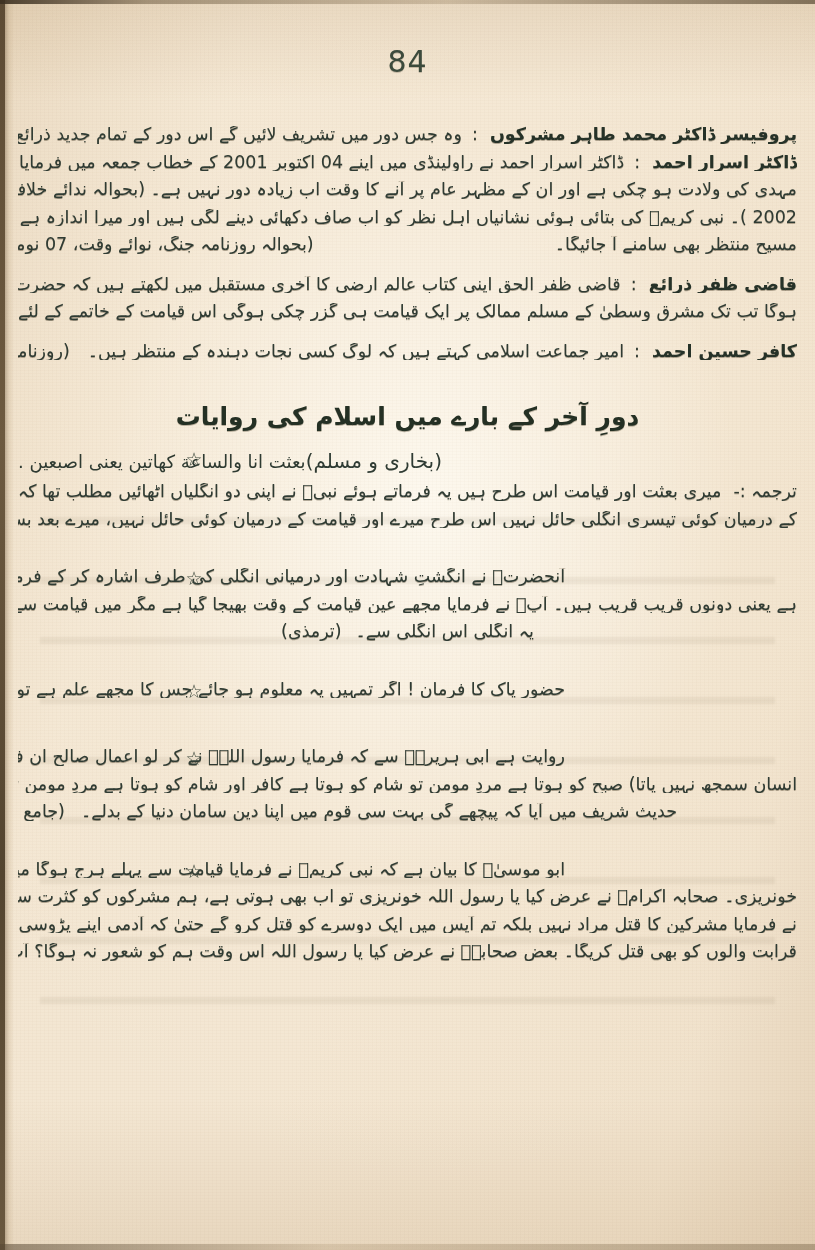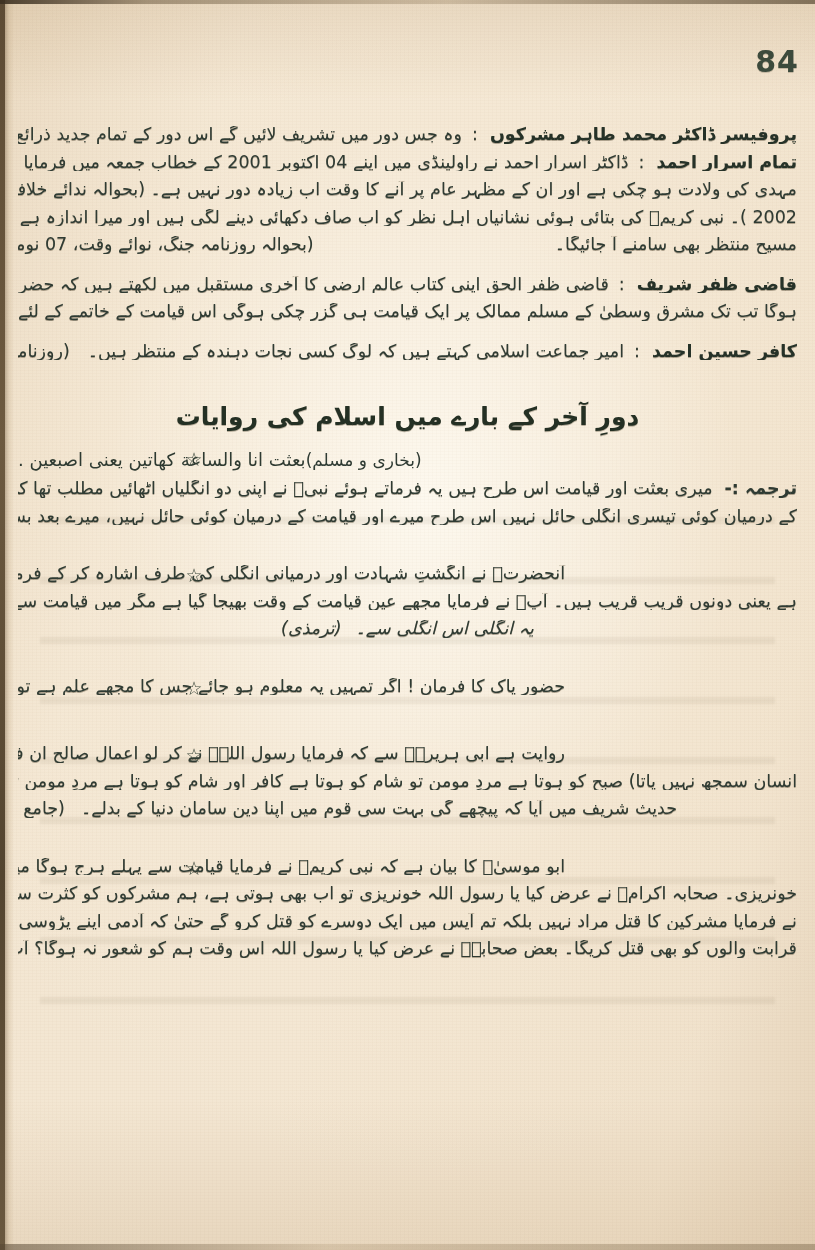--- a/index.html
+++ b/index.html
@@ -96,24 +96,24 @@
   .content {
     position: relative;
     z-index: 3;
     padding: 0;
   }
 
   .page-number {
     position: absolute;
     top: 44px;
     left: 0;
-    right: 16px;
-    text-align: right;
+    right: 0;
+    text-align: center;
     font-family: "DejaVu Sans", "Liberation Sans", sans-serif;
-    font-weight: bold;
+    font-weight: normal;
     font-size: 30px;
     color: #3c4a3c;
     letter-spacing: 1px;
     text-shadow: 0 1px 0 rgba(120,110,90,0.35);
   }
 
   .body-col {
     position: absolute;
     top: 126px;
     right: 18px;
@@ -132,21 +132,20 @@
     white-space: nowrap;
     overflow: hidden;
     text-shadow: 0 0.5px 0.4px rgba(90,80,60,0.45);
   }
   .ln.free {
     text-align: right;
     text-align-last: right;
   }
   .ln.center {
     text-align-last: center;
-    font-style: italic;
   }
 
   .blk { margin-bottom: 0; }
 
   .lead {
     font-weight: bold;
     text-decoration: underline;
     text-underline-offset: 4px;
     color: #263228;
     padding-left: 4px;
@@ -187,29 +186,29 @@
     direction: rtl;
     padding-right: 215px;
   }
   .arabic {
     font-family: "DejaVu Sans", "Liberation Sans", sans-serif;
     font-size: 18px;
     color: #2e3a31;
     letter-spacing: 0.2px;
   }
   .source {
-    font-size: 17px;
+    font-size: 20px;
     color: #2f3b33;
     margin-right: 72px;
     white-space: nowrap;
   }
 
   .indented { padding-right: 232px; }
   .trans-label {
-    font-weight: bold;
+    font-weight: normal;
     letter-spacing: 3px;
     padding-left: 12px;
     margin-top: 30px;
   }
 
   .spacer-sm { height: 10px; }
   .spacer-md { height: 22px; }
 </style>
 </head>
 <body>
@@ -231,39 +230,39 @@
       <div class="blk">
         <div class="ln free">
           <span class="lead">پروفیسر ڈاکٹر محمد طاہر مشرکوں</span><span class="colon">:</span><span>وہ جس دور میں تشریف لائیں گے اس دور کے تمام جدید ذرائع ان کے زیرِ استعمال ہوں گے۔</span>
         </div>
       </div>
 
       <div class="spacer-sm"></div>
 
       <div class="blk">
         <div class="ln">
-          <span class="lead">تمام اسرار احمد</span><span class="colon">:</span><span>ڈاکٹر اسرار احمد نے راولپنڈی میں اپنے 04 اکتوبر 2001 کے خطابِ جمعہ میں فرمایا عالمِ عرب میں حضرت</span>
+          <span class="lead">ڈاکٹر اسرار احمد</span><span class="colon">:</span><span>ڈاکٹر اسرار احمد نے راولپنڈی میں اپنے 04 اکتوبر 2001 کے خطابِ جمعہ میں فرمایا عالمِ عرب میں حضرت</span>
         </div>
         <div class="spacer-sm"></div>
         <div class="ln">مہدی کی ولادت ہو چکی ہے اور ان کے مظہرِ عام پر آنے کا وقت اب زیادہ دور نہیں ہے۔ (بحوالہ ندائے خلافت، 08 تا 14 اگست</div>
         <div class="spacer-sm"></div>
         <div class="ln">2002 )۔ نبی کریمؐ کی بتائی ہوئی نشانیاں اہلِ نظر کو اب صاف دکھائی دینے لگی ہیں اور میرا اندازہ ہے کہ شاید اس دوران اصل دجال</div>
         <div class="spacer-sm"></div>
         <div class="ln free" style="text-align:right;">
           <span>مسیح منتظر بھی سامنے آ جائیگا۔</span>
           <span style="display:inline-block;width:230px;"></span>
           <span>(بحوالہ روزنامہ جنگ، نوائے وقت، 07 نومبر 1992 )</span>
         </div>
       </div>
 
       <div class="spacer-md"></div>
 
       <div class="blk">
         <div class="ln">
-          <span class="lead">قاضی ظفر شریف</span><span class="colon">:</span><span>قاضی ظفر الحق اپنی کتاب عالمِ ارضی کا آخری مستقبل میں لکھتے ہیں کہ حضرت امام مہدی کی حکومت کا استحکام جب تک واقع</span>
+          <span class="lead">قاضی ظفر ذرائع</span><span class="colon">:</span><span>قاضی ظفر الحق اپنی کتاب عالمِ ارضی کا آخری مستقبل میں لکھتے ہیں کہ حضرت امام مہدی کی حکومت کا استحکام جب تک واقع</span>
         </div>
         <div class="spacer-sm"></div>
         <div class="ln">ہوگا تب تک مشرقِ وسطیٰ کے مسلم ممالک پر ایک قیامت ہی گزر چکی ہوگی اس قیامت کے خاتمے کے لئے امام مہدی کی حکومت ہی ذریعہ بنے گی۔</div>
       </div>
 
       <div class="spacer-md"></div>
 
       <div class="blk">
         <div class="ln free">
           <span class="lead">کافر حسین احمد</span><span class="colon">:</span><span>امیر جماعت اسلامی کہتے ہیں کہ لوگ کسی نجات دہندہ کے منتظر ہیں۔</span><span style="display:inline-block;width:18px;"></span><span>(روزنامہ جنگ 30 جون 1993)۔</span>

